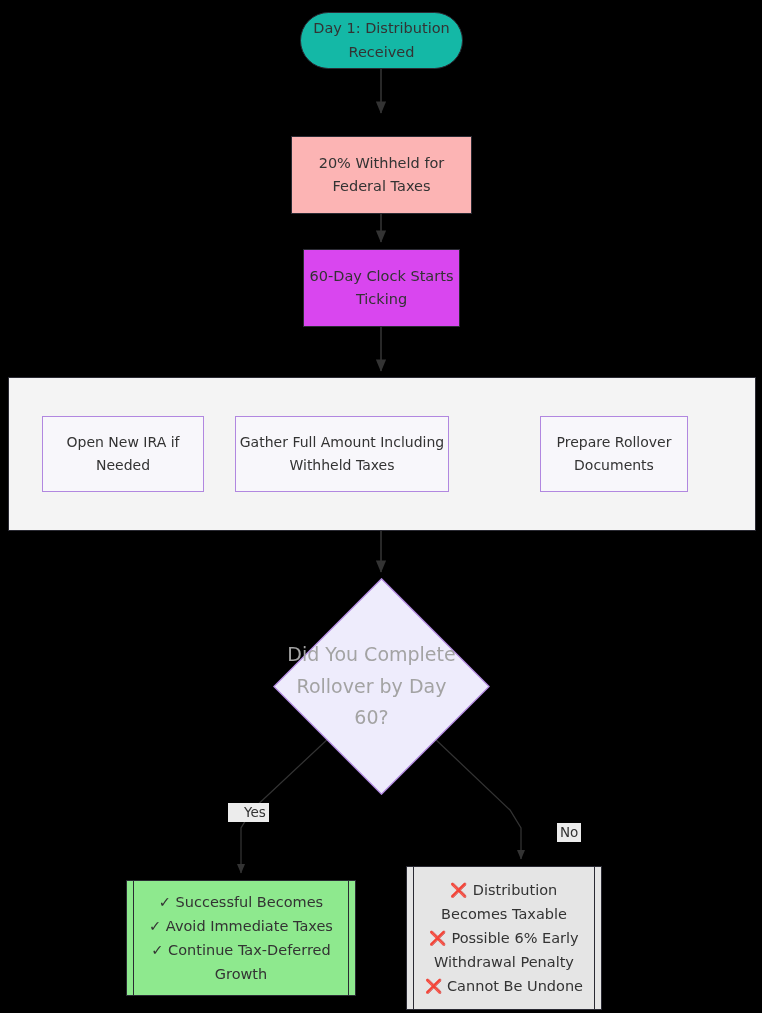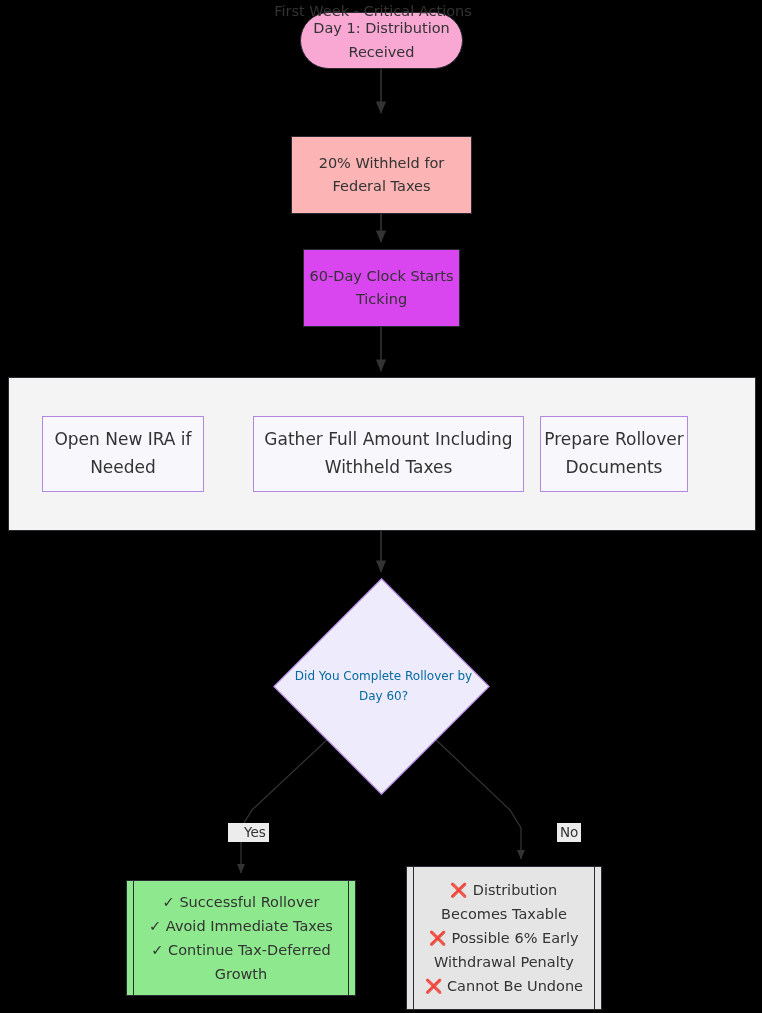--- a/index.html
+++ b/index.html
@@ -31,21 +31,21 @@
     justify-content: center;
     text-align: center;
     color: #333333;
     font-size: 14.5px;
     line-height: 1.62;
     z-index: 3;
   }
   
   #n-start {
     left: 300px; top: 12px; width: 163px; height: 57px;
-    background: #f9a8d4;
+    background: #14b8a6;
     border: 1.3px solid #2a2a33;
     border-radius: 29px;
   }
   
   #n-withhold {
     left: 291px; top: 136px; width: 181px; height: 78px;
     background: #fcb4b4;
     border: 1.3px solid #2a2a33;
   }
   #n-clock {
@@ -72,46 +72,46 @@
   .sgnode {
     position: absolute;
     box-sizing: border-box;
     display: flex;
     align-items: center;
     justify-content: center;
     text-align: center;
     background: #f8f7fb;
     border: 1.2px solid #b187e0;
     color: #333333;
-    font-size: 17px;
+    font-size: 14px;
     line-height: 1.62;
     z-index: 3;
   }
   #n-openira  { left: 42px;  top: 416px; width: 162px; height: 76px; }
-  #n-gather   { left: 253px; top: 416px; width: 271px; height: 76px; }
+  #n-gather   { left: 235px; top: 416px; width: 214px; height: 76px; }
   #n-prepare  { left: 540px; top: 416px; width: 148px; height: 76px; }
   
   #n-decision {
     position: absolute;
     left: 273px; top: 578px; width: 217px; height: 217px;
     z-index: 3;
   }
   #n-decision .dia {
     position: absolute;
     left: 0; top: 0; width: 100%; height: 100%;
   }
   #n-decision .dtext {
     position: absolute;
-    left: 20px; top: 0; width: 181px; height: 217px;
-    display: flex;
-    align-items: center;
-    justify-content: center;
-    text-align: center;
-    color: #0369a1;
-    font-size: 12px;
+    left: 8px; top: 0; width: 181px; height: 217px;
+    display: flex;
+    align-items: center;
+    justify-content: center;
+    text-align: center;
+    color: #a3a3a3;
+    font-size: 19px;
     line-height: 1.65;
   }
   
   .subroutine {
     position: absolute;
     box-sizing: border-box;
     border: 1.3px solid #2a2a33;
     z-index: 3;
   }
   .subroutine .bar-l, .subroutine .bar-r {
@@ -145,21 +145,21 @@
   
   .edge-label {
     position: absolute;
     background: #ececec;
     color: #333333;
     font-size: 13.5px;
     padding: 1px 3px;
     z-index: 5;
     line-height: 1.25;
   }
-  #lbl-yes { left: 228px; top: 823px; padding-left: 16px; }
+  #lbl-yes { left: 228px; top: 803px; padding-left: 16px; }
   #lbl-no  { left: 511px; top: 823px; margin-left: 46px; }
 </style>
 </head>
 <body>
 
 <div id="canvas">
 
   <svg id="wires" viewBox="0 0 762 1013" xmlns="http://www.w3.org/2000/svg">
     <defs>
       <marker id="arrow" markerWidth="9" markerHeight="9" refX="7.2" refY="3.2" orient="auto" markerUnits="strokeWidth">
@@ -186,21 +186,20 @@
 
   <div class="node" id="n-withhold">
     <span>20% Withheld for Federal Taxes</span>
   </div>
 
   <div class="node" id="n-clock">
     <span>60-Day Clock Starts Ticking</span>
   </div>
 
   <div id="sg-firstweek"></div>
-  <div id="sg-title">First Week - Critical Actions</div>
 
   <div class="sgnode" id="n-openira">
     <span>Open New IRA if Needed</span>
   </div>
   <div class="sgnode" id="n-gather">
     <span>Gather Full Amount Including Withheld Taxes</span>
   </div>
   <div class="sgnode" id="n-prepare">
     <span>Prepare Rollover Documents</span>
   </div>
@@ -214,21 +213,21 @@
 
   <div class="edge-label" id="lbl-yes">Yes</div>
   <div class="edge-label" id="lbl-no">No</div>
 
   <div class="subroutine" id="n-success">
     <div class="bar-l"></div>
     <div class="bar-r"></div>
     <div class="sr-text">
       <div>
         <span class="mark-ok">✓</span>
-        <span>Successful Rollover</span>
+        <span>Successful Becomes</span>
         <br>
         <span class="mark-ok">✓</span>
         <span>Avoid Immediate Taxes</span>
         <br>
         <span class="mark-ok">✓</span>
         <span>Continue Tax-Deferred Growth</span>
       </div>
     </div>
   </div>
 

